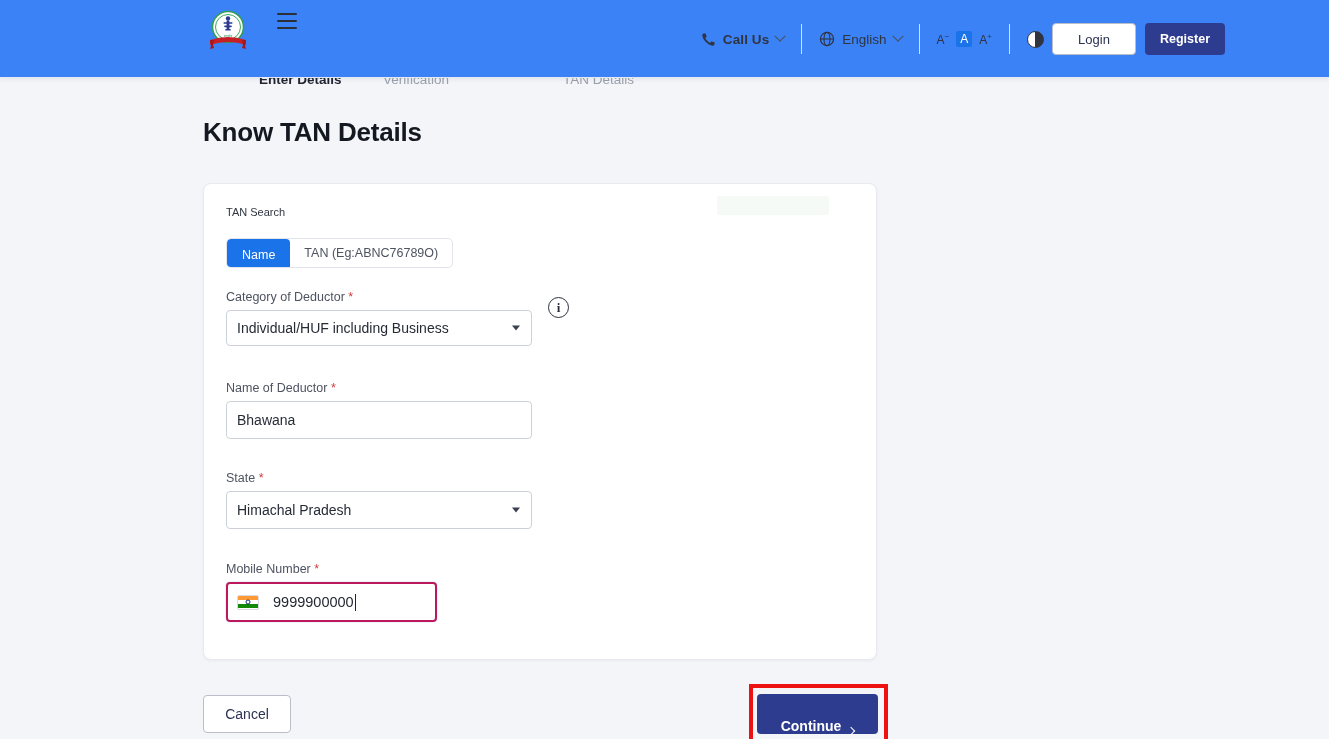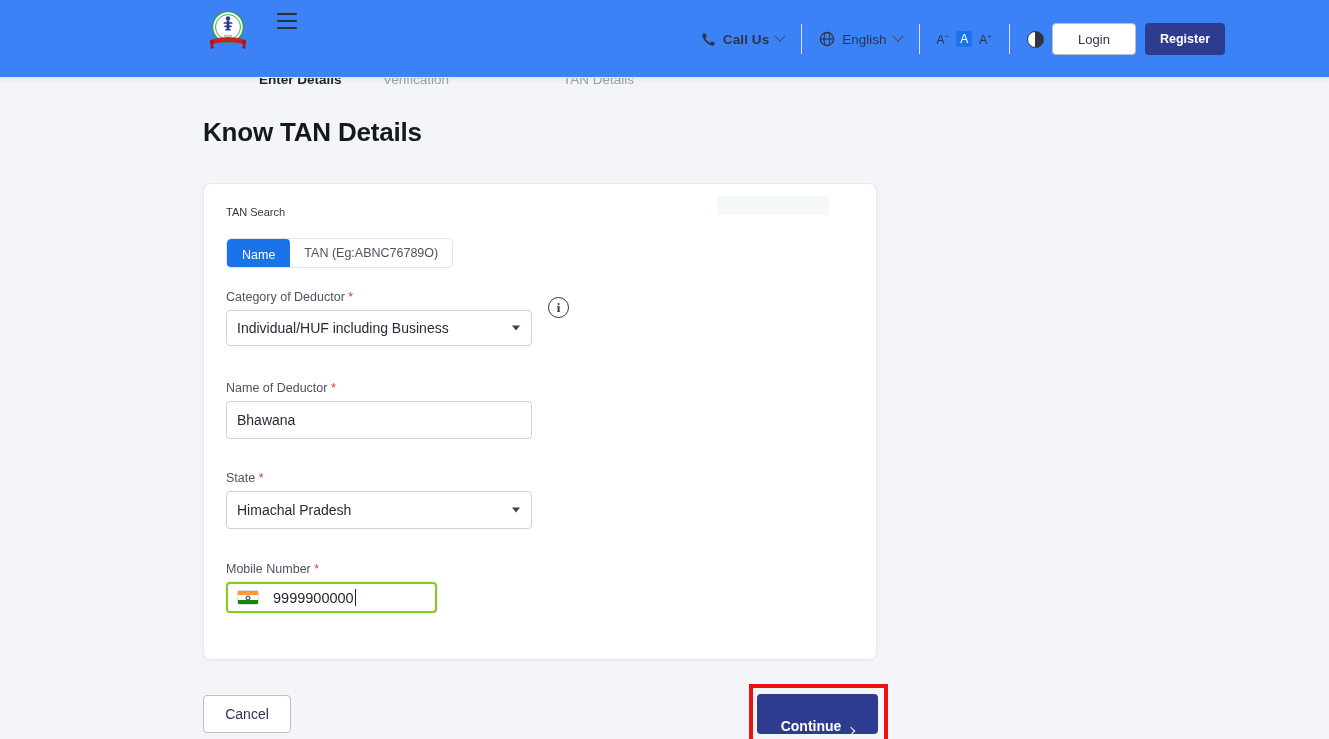--- a/index.html
+++ b/index.html
@@ -185,22 +185,22 @@
   .info-ico {
     position: absolute; left: 322px; top: 7px;
     width: 21px; height: 21px; border-radius: 50%;
     border: 1.6px solid #2b303b;
     display: flex; align-items: center; justify-content: center;
     font-size: 13px; font-weight: 700; color: #2b303b;
     font-family: "Liberation Serif", serif;
     cursor: pointer;
   }
   .control.focus {
-    border: 2px solid #84cc16;
-    width: 211px; height: 31px;
+    border: 2px solid #be185d;
+    width: 211px; height: 40px;
     padding: 0 9px;
     box-shadow: 0 0 0 1px rgba(26,115,232,.08);
   }
   .flag {
     width: 22px; height: 15px; border-radius: 2px;
     overflow: hidden; flex: 0 0 auto; margin-right: 14px;
     position: relative;
     border: .5px solid #d8dbe2;
   }
   .flag .s { position: absolute; left: 0; width: 100%; height: 33.34%; }

